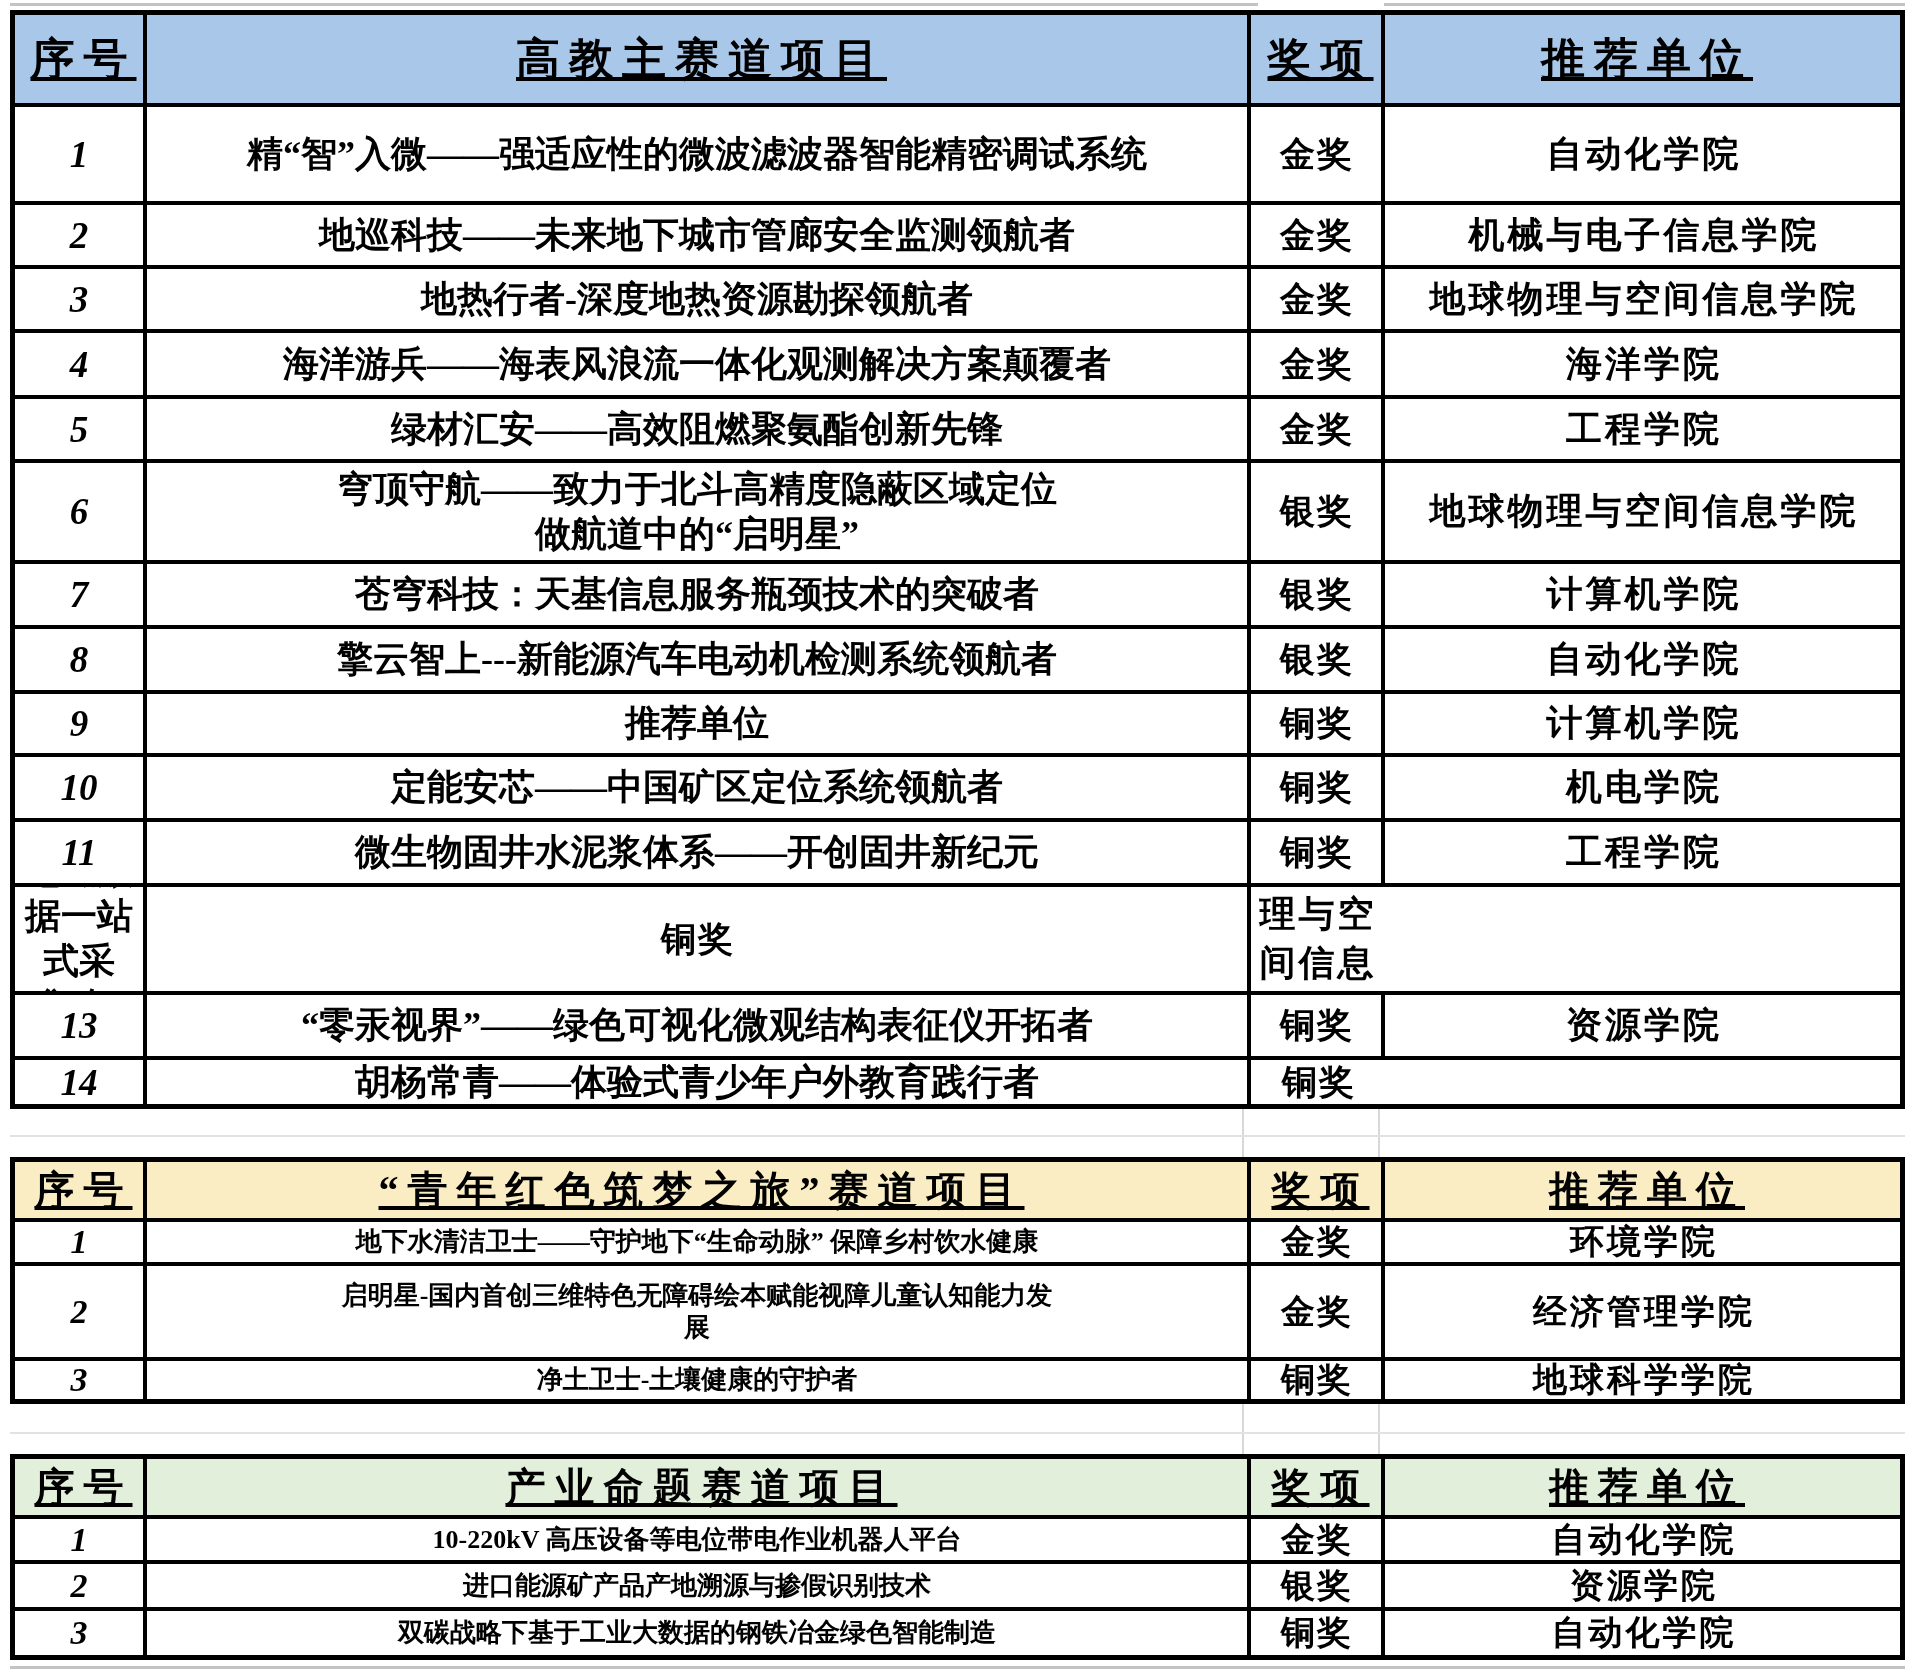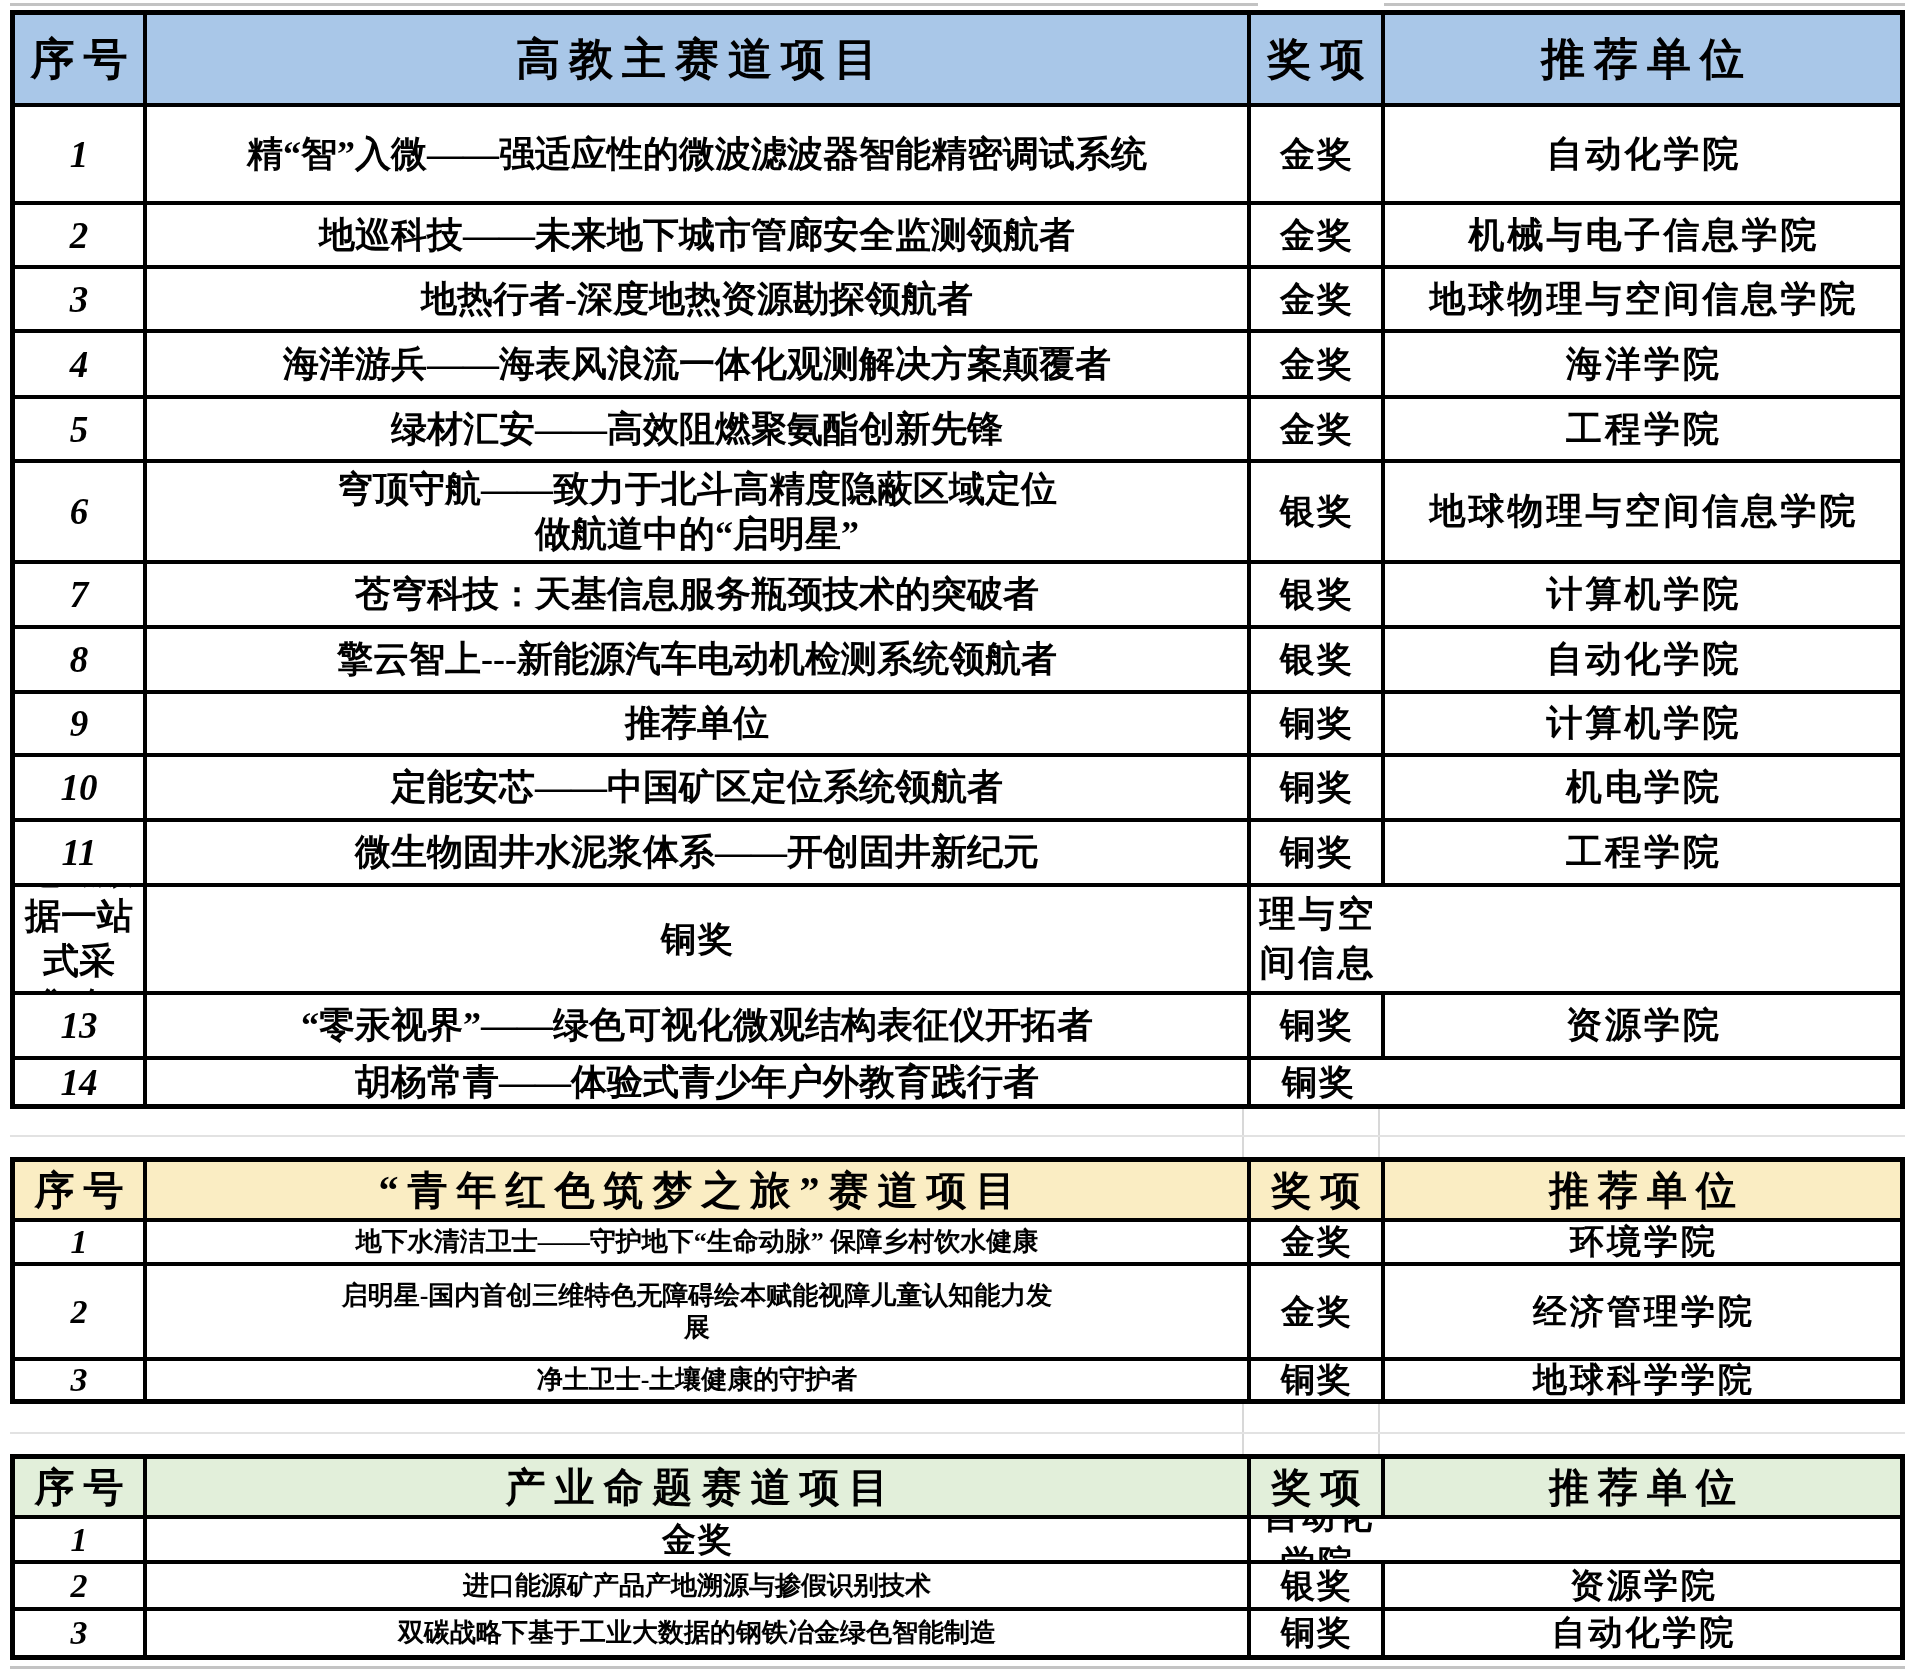--- a/index.html
+++ b/index.html
@@ -22,21 +22,21 @@
   }
   .r:last-child{border-bottom:none;}
   .cell{
     border-right:4px solid #000;
     box-sizing:border-box;
     display:flex;align-items:center;justify-content:center;
     text-align:center;overflow:hidden;
   }
   .cell:last-child{border-right:none;}
   .hdr{font-size:44px;}
-  .hdr .cell{letter-spacing:9px;text-indent:9px;}
+  .hdr .cell{letter-spacing:9px;text-indent:9px;text-decoration:underline;}
   .s1 .hdr{background:#a9c7e8;height:88px;}
   .s2 .hdr{background:#faedc3;height:56px;font-size:40px;}
   .s3 .hdr{background:#e2efda;height:56px;font-size:40px;}
   .num{font-style:italic;font-size:37px;}
   .proj{font-size:36px;white-space:pre-line;line-height:1.25;padding:0 6px;}
   .award{font-size:35px;letter-spacing:2px;text-indent:2px;text-align:center;}
   .unit{font-size:36px;letter-spacing:3px;text-indent:3px;}
   .s2 .proj,.s3 .proj{font-size:26px;line-height:1.2;}
   .s2 .award,.s3 .award,.s2 .unit,.s3 .unit{font-size:34px;}
   .s2 .num,.s3 .num{font-size:34px;}
@@ -188,20 +188,21 @@
 
   <div class="tbl s3">
     <div class="r hdr">
       <div class="cell">序号</div>
       <div class="cell">产业命题赛道项目</div>
       <div class="cell">奖项</div>
       <div class="cell">推荐单位</div>
     </div>
     <div class="r" style="height:41px">
       <div class="cell num">1</div>
+      <div class="cell proj">10-220kV 高压设备等电位带电作业机器人平台</div>
       <div class="cell award">金奖</div>
       <div class="cell unit">自动化学院</div>
     </div>
     <div class="r" style="height:43px">
       <div class="cell num">2</div>
       <div class="cell proj">进口能源矿产品产地溯源与掺假识别技术</div>
       <div class="cell award">银奖</div>
       <div class="cell unit">资源学院</div>
     </div>
     <div class="r" style="height:44px">

